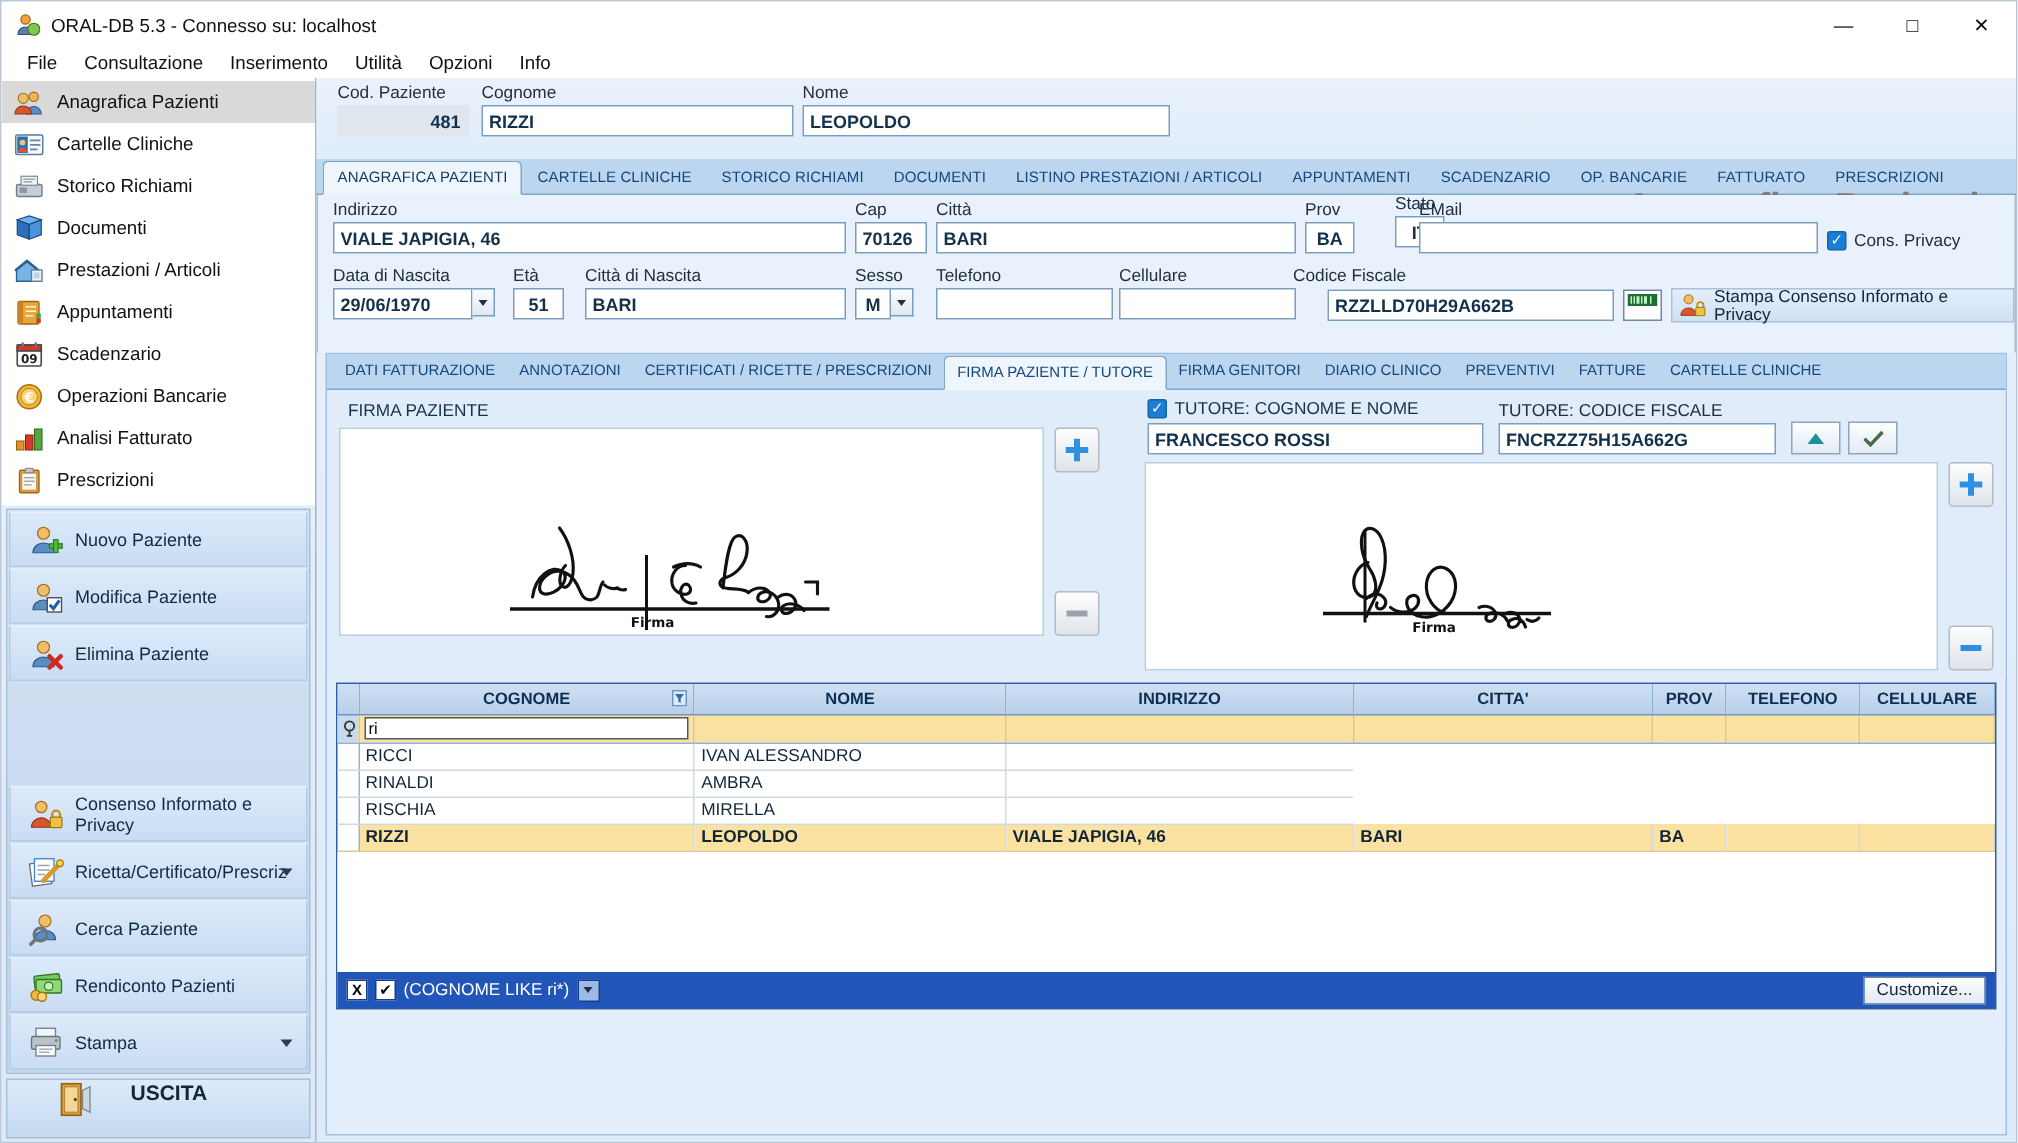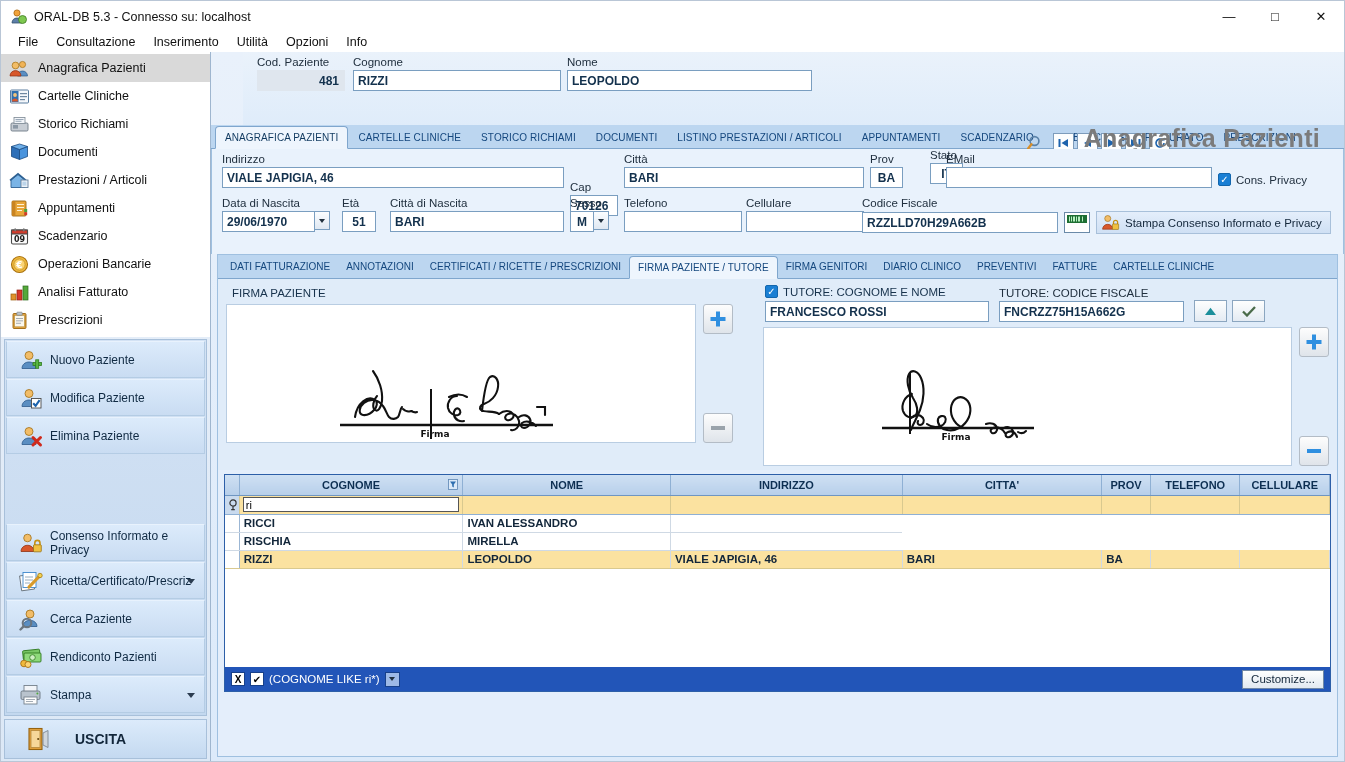--- a/index.html
+++ b/index.html
@@ -92,37 +92,36 @@
   .act-ico { width: 24px; height: 24px; margin-right: 7px; flex: none; position: relative; }
   .act-caret {
     position: absolute; right: 9px; top: 50%; margin-top: -2px;
     width: 0; height: 0;
     border-left: 4px solid transparent; border-right: 4px solid transparent;
     border-top: 5px solid #2b3c50;
   }
   .act-spacer { flex: 1 1 auto; min-height: 10px; }
   .exit-btn {
     height: 40px; margin: 3px 3px 4px 3px;
-    display: flex; align-items: center;
+    display: flex; 
     background: linear-gradient(to bottom,#dcebfb,#c4d9f0);
     border: 1px solid #a8c0da;
     font-weight: bold; font-size: 14px; color: #12263a;
-    padding-left: 20px; cursor: default;
+    padding-left: 32px; cursor: default;
   }
   .exit-btn .act-ico { margin-right: 24px; width: 26px; height: 26px; }
 
   
   .main { flex: 1; display: flex; flex-direction: column; min-width: 0;
           background: linear-gradient(to bottom,#e9f1fb 0%, #dceafa 100%); }
 
   .head-strip {
-    height: 73px; position: relative;
+    height: 54px; position: relative;
     padding: 8px 0 0 10px;
     background: linear-gradient(to bottom,#eaf2fb 0%, #dfecfa 100%);
-    margin-left: 32px;
   }
   .fld { position: absolute; }
   .lbl { font-size: 11.5px; color: #21303f; display:block; margin-bottom: 2px; }
   .inp {
     border: 1px solid #7a9ec0; background: #fff;
     height: 21px; font-size: 12px; font-weight: bold;
     font-family: "Liberation Sans", sans-serif;
     padding: 0 4px; color: #13314d; outline: none;
   }
   .inp.ro { background: #dfe6ee; border: none; text-align: right; font-weight: bold;
@@ -240,21 +239,21 @@
     background: linear-gradient(to bottom,#cfe0f3,#b7cfea);
     border-right: 1px solid #8fb0d4;
     border-bottom: 1px solid #6f96c2;
     font-size: 11px; color: #0d2f52; font-weight: bold;
     height: 20px; text-align: center; position: relative;
   }
   td.gcell {
     border-right: 1px solid #cfd9e4;
     border-bottom: 1px solid #cfd9e4;
     font-size: 11.5px; height: 18px; padding: 0 4px;
-    color: #12263a; white-space: nowrap; overflow: hidden; font-weight: bold;
+    color: #12263a; white-space: nowrap; overflow: hidden;
   }
   tr.filter-row td {
     background: #fbe2a0; border-right: 1px solid #d9c98f;
     border-bottom: 1px solid #8fb0d4;
     height: 19px; padding: 0 3px;
   }
   tr.filter-row td.first { background: #c9daee; }
   .filter-input {
     width: 100%; height: 15px; border: 1px solid #555; background: #fff;
     font-size: 11px; padding: 0 2px; font-family: "Liberation Sans", sans-serif;
@@ -665,21 +664,21 @@
         <div class="tab">FATTURATO</div>
         <div class="tab">PRESCRIZIONI</div>
       </div>
 
       <div class="form-area">
 
         <div class="fld" style="left:10px; top:4px;">
           <span class="lbl">Indirizzo</span>
           <input class="inp" style="width: 342px;" value="VIALE JAPIGIA, 46">
         </div>
-        <div class="fld" style="left:358px; top:4px;margin-top:28px;">
+        <div class="fld" style="left:358px; top:4px;">
           <span class="lbl">Cap</span>
           <input class="inp" style="width: 48px;" value="70126">
         </div>
         <div class="fld" style="left:412px; top:4px;">
           <span class="lbl">Città</span>
           <input class="inp" style="width: 240px;" value="BARI">
         </div>
         <div class="fld" style="left:658px; top:4px;">
           <span class="lbl">Prov</span>
           <input class="inp" style="width: 33px; text-align: center;" value="BA">
@@ -727,21 +726,21 @@
           <span class="lbl">Telefono</span>
           <input class="inp" style="width: 118px;" value="">
         </div>
         <div class="fld" style="left:534px; top:48px;">
           <span class="lbl">Cellulare</span>
           <input class="inp" style="width: 118px;" value="">
         </div>
         <div class="fld" style="left:650px; top:48px;">
           <span class="lbl">Codice Fiscale</span>
           <div style="display:flex; align-items:center; gap:6px;">
-            <input class="inp" style="width: 196px;" value="RZZLLD70H29A662B">
+            <input class="inp" style="width: 196px; margin-left: 23px;" value="RZZLLD70H29A662B">
             <div class="barcode-btn">
               <svg width="20" height="15" viewBox="0 0 20 15">
                 <rect x="0" y="0" width="20" height="8" fill="#1d6e32"></rect>
                 <g fill="#b8f0c0">
                     <rect x="2" y="1.5" width="1" height="5"></rect>
                     <rect x="4" y="1.5" width="1" height="5"></rect>
                     <rect x="6" y="1.5" width="2" height="5"></rect>
                     <rect x="9" y="1.5" width="1" height="5"></rect>
                     <rect x="11" y="1.5" width="2" height="5"></rect>
                     <rect x="15" y="1.5" width="1" height="5"></rect>
@@ -929,20 +928,30 @@
                 <td class="gcell">RICCI</td>
                 <td class="gcell">IVAN ALESSANDRO</td>
                 <td class="gcell" style="border-right:none"></td>
                 <td class="gcell" style="border-right:none;border-bottom:none"></td>
                 <td class="gcell" style="border-right:none;border-bottom:none"></td>
                 <td class="gcell" style="border-right:none;border-bottom:none"></td>
                 <td class="gcell" style="border-right:none;border-bottom:none"></td>
               </tr>
               <tr>
                 <td class="gcell" style="border-right:1px solid #9bb6d4;background:#fff;"></td>
+                <td class="gcell">RINALDI</td>
+                <td class="gcell">AMBRA</td>
+                <td class="gcell" style="border-right:none"></td>
+                <td class="gcell" style="border-right:none;border-bottom:none"></td>
+                <td class="gcell" style="border-right:none;border-bottom:none"></td>
+                <td class="gcell" style="border-right:none;border-bottom:none"></td>
+                <td class="gcell" style="border-right:none;border-bottom:none"></td>
+              </tr>
+              <tr>
+                <td class="gcell" style="border-right:1px solid #9bb6d4;background:#fff;"></td>
                 <td class="gcell">RISCHIA</td>
                 <td class="gcell">MIRELLA</td>
                 <td class="gcell" style="border-right:none"></td>
                 <td class="gcell" style="border-right:none;border-bottom:none"></td>
                 <td class="gcell" style="border-right:none;border-bottom:none"></td>
                 <td class="gcell" style="border-right:none;border-bottom:none"></td>
                 <td class="gcell" style="border-right:none;border-bottom:none"></td>
               </tr>
               <tr class="sel">
                 <td class="gcell" style="border-right:1px solid #9bb6d4;background:#fff;"></td>

